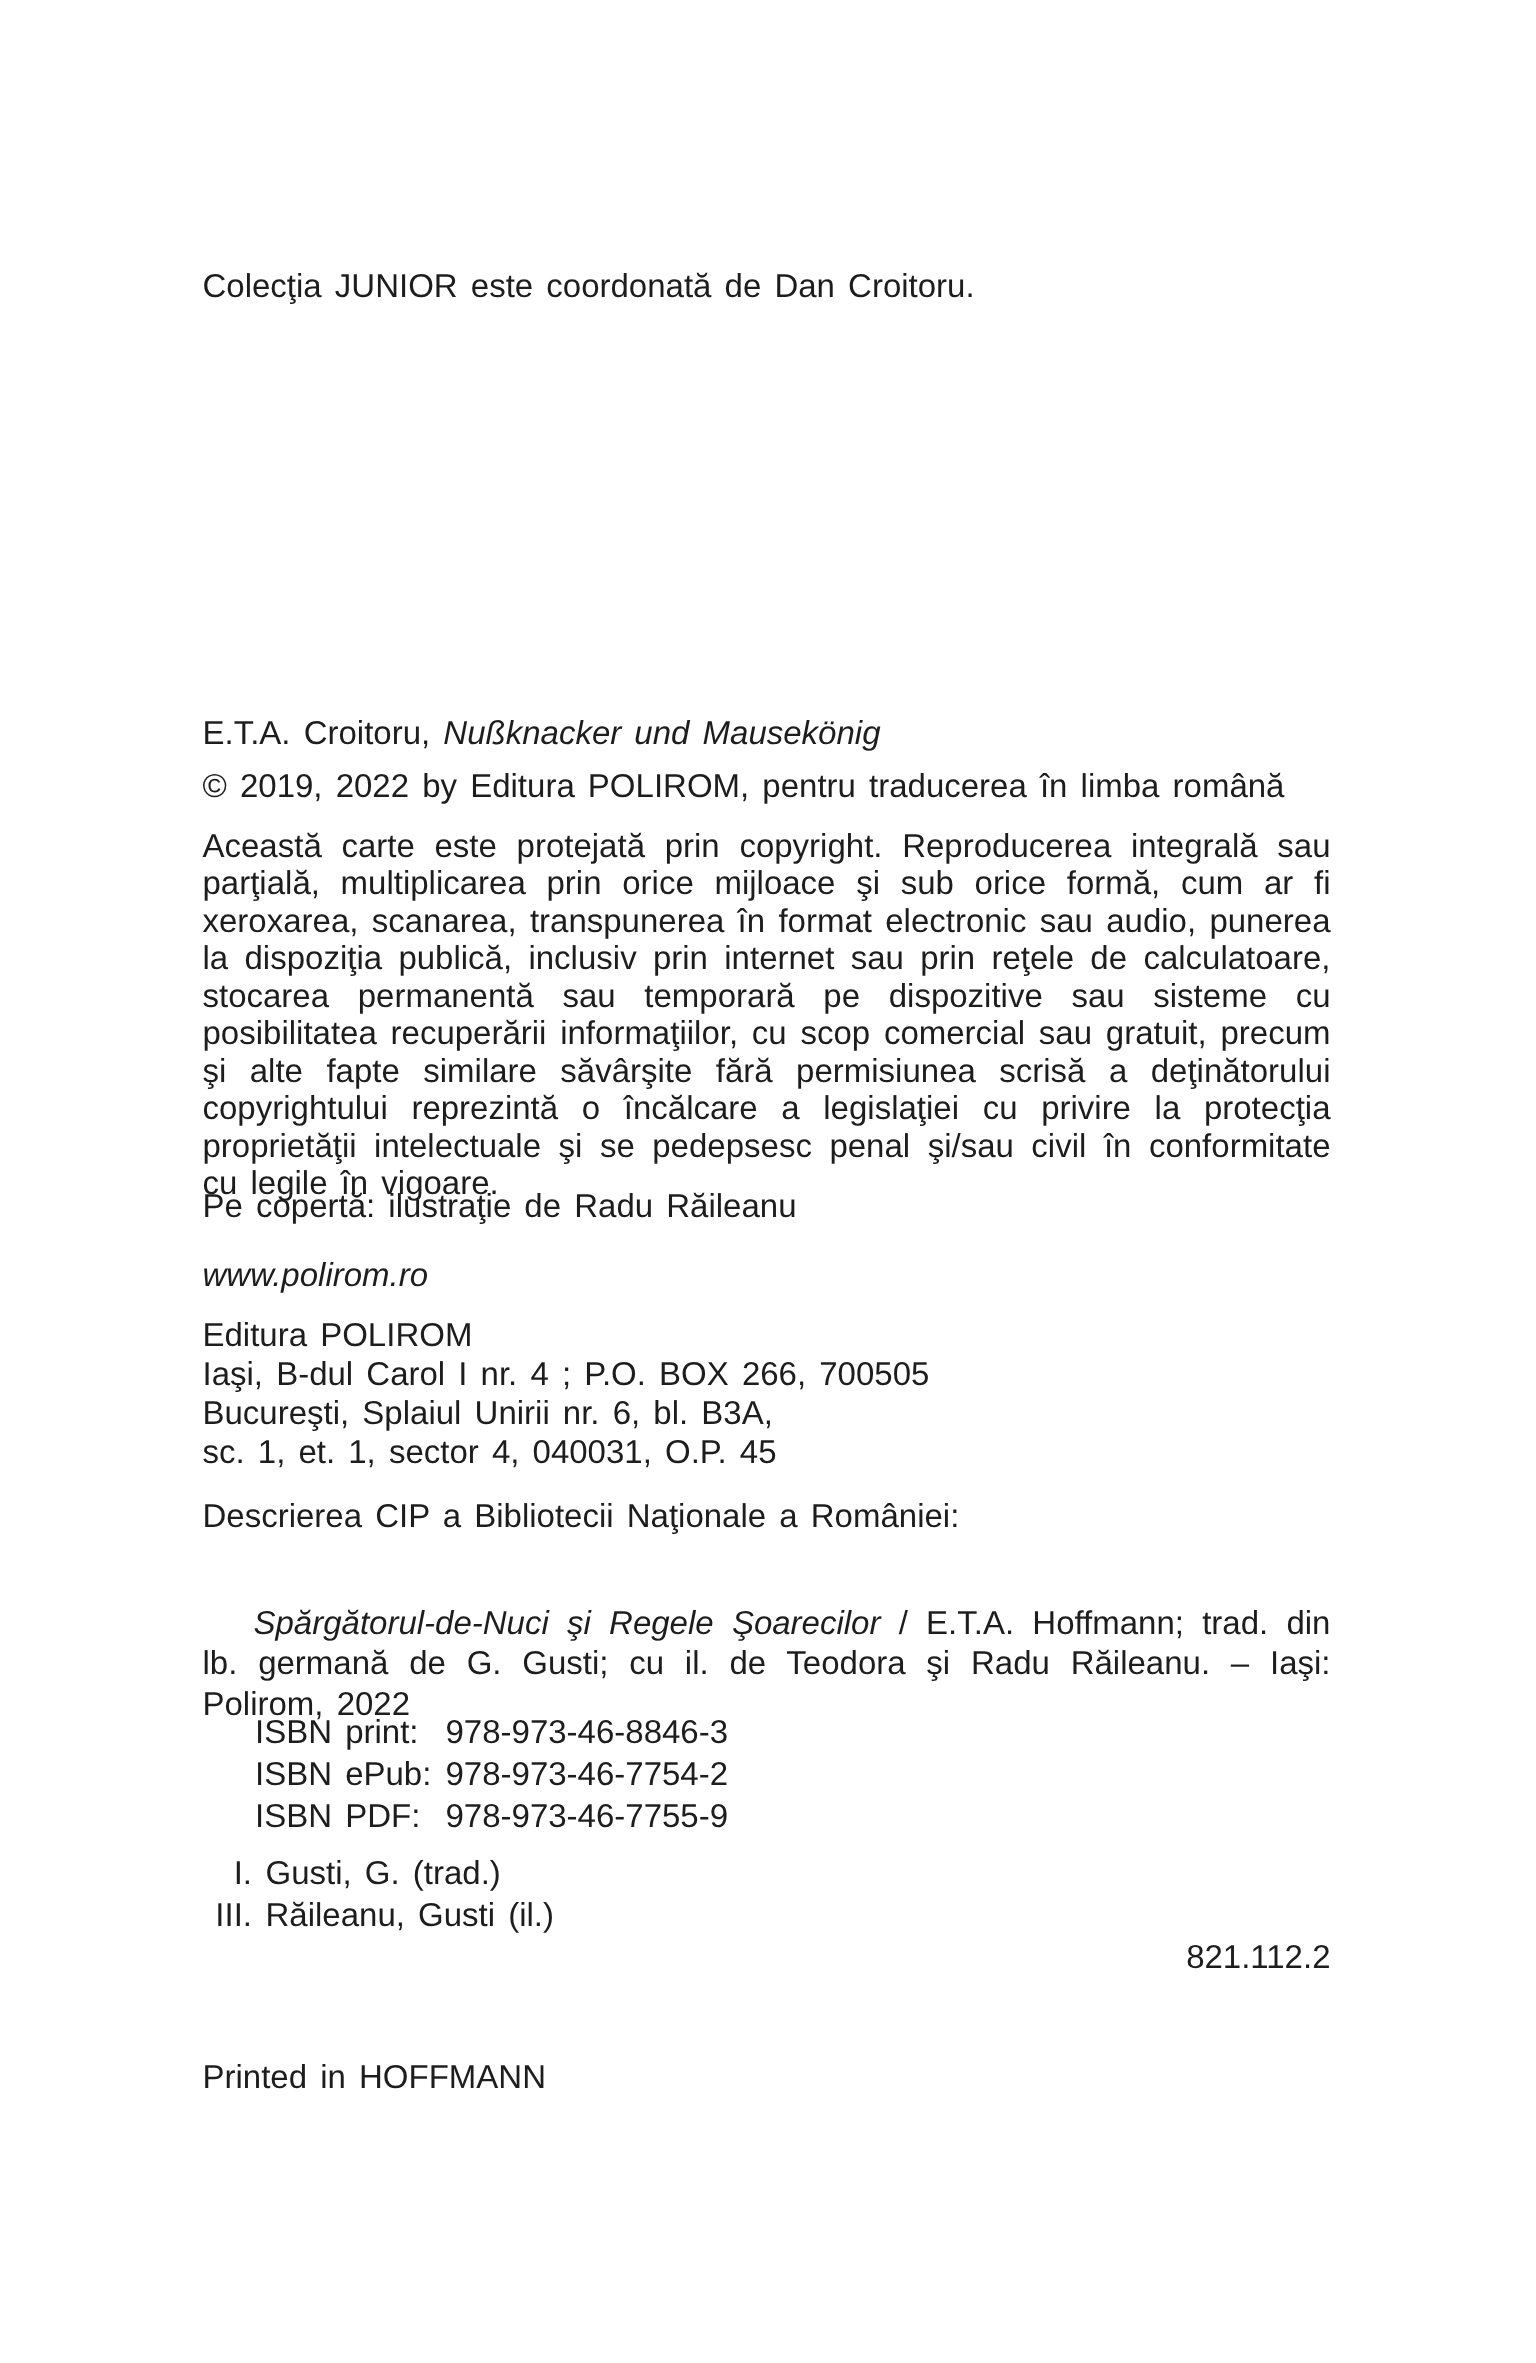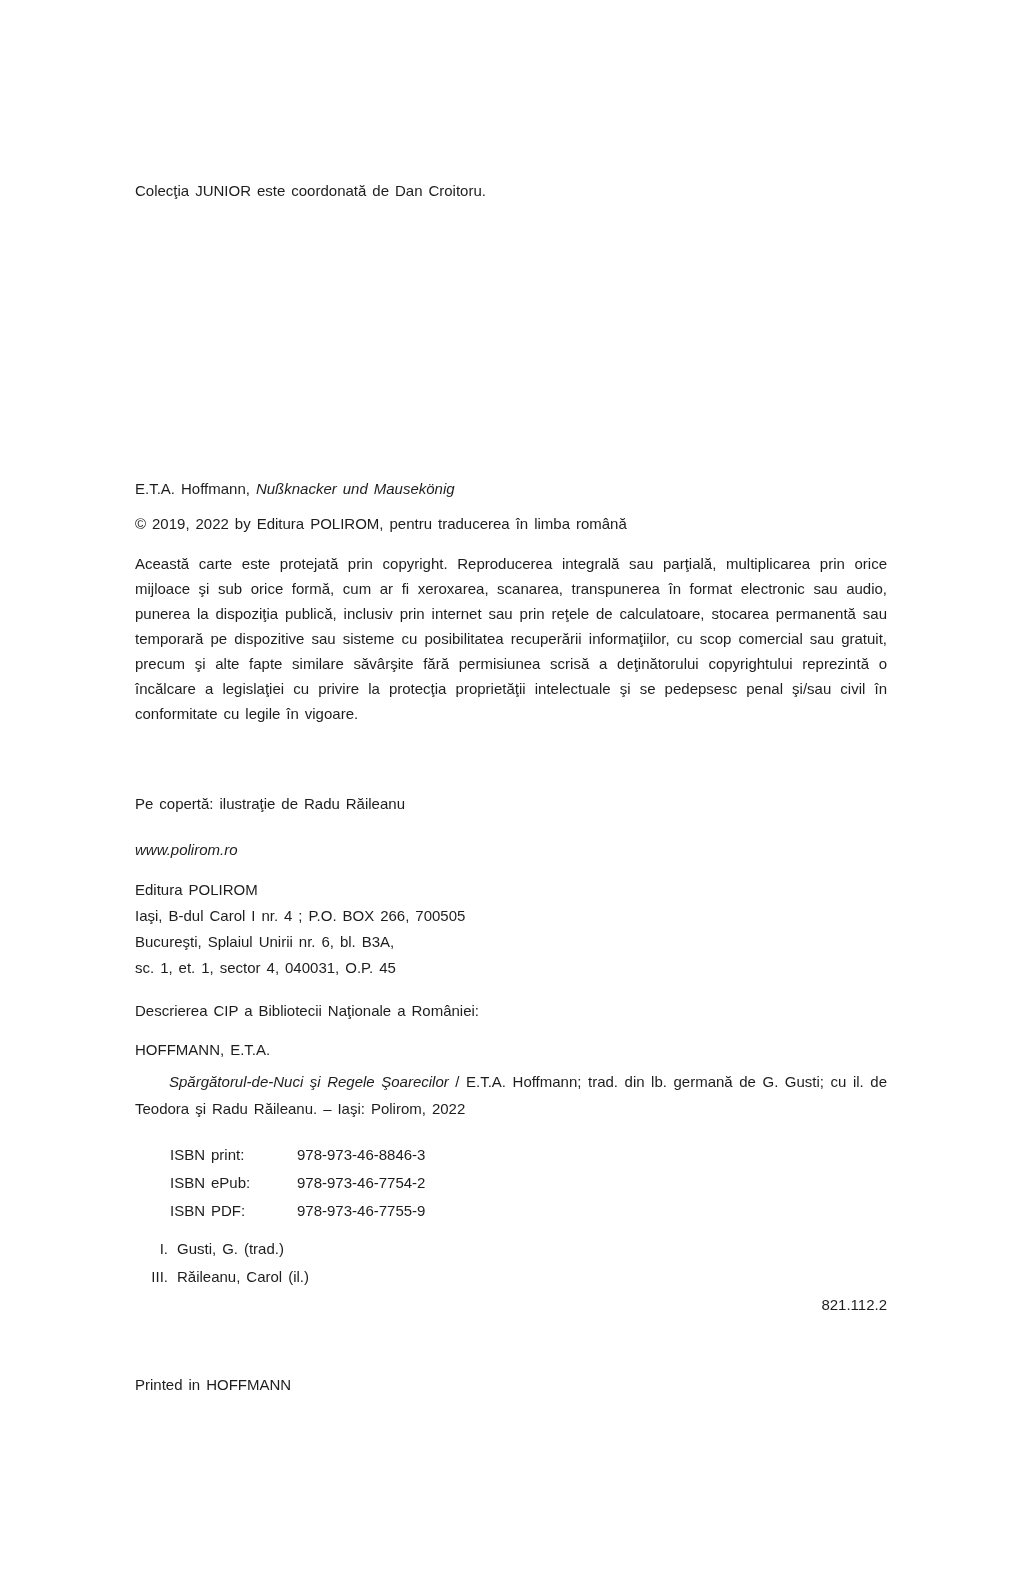--- a/index.html
+++ b/index.html
@@ -7,21 +7,21 @@
     padding: 0;
     background: #ffffff;
   }
   .page {
     position: relative;
     width: 1024px;
     height: 1575px;
     background: #ffffff;
     font-family: "Liberation Sans", sans-serif;
     color: #1d1d1d;
-    font-size: 15px;
+    font-size: 22px;
     line-height: 25px;
     word-spacing: 0.12em;
   }
   .block {
     position: absolute;
     left: 135px;
     width: 752px;
     margin: 0;
   }
   .series-note     { top: 178px; }
@@ -46,41 +46,40 @@
   em { font-style: italic; }
 </style>
 </head>
 <body>
 
 <div class="page">
 
   <p class="block series-note">Colecţia JUNIOR este coordonată de Dan Croitoru.</p>
 
   <p class="block original-line">
-    <span>E.T.A. Hoffmann, </span><em>Nußknacker und Mausekönig</em>
+    <span>E.T.A. Croitoru, </span><em>Nußknacker und Mausekönig</em>
   </p>
 
   <p class="block copyright-line">© 2019, 2022 by Editura POLIROM, pentru traducerea în limba română</p>
 
   <p class="block rights-par">Această carte este protejată prin copyright. Reproducerea integrală sau parţială, multiplicarea prin orice mijloace şi sub orice formă, cum ar fi xeroxarea, scanarea, transpunerea în format electronic sau audio, punerea la dispoziţia publică, inclusiv prin internet sau prin reţele de calculatoare, stocarea permanentă sau temporară pe dispozitive sau sisteme cu posibilitatea recuperării informaţiilor, cu scop comercial sau gratuit, precum şi alte fapte similare săvârşite fără permisiunea scrisă a deţinătorului copyrightului reprezintă o încălcare a legislaţiei cu privire la protecţia proprietăţii intelectuale şi se pedepsesc penal şi/sau civil în conformitate cu legile în vigoare.</p>
 
   <p class="block cover-credit">Pe copertă: ilustraţie de Radu Răileanu</p>
 
   <p class="block website">www.polirom.ro</p>
 
   <div class="block publisher">
     <div>Editura POLIROM</div>
     <div>Iaşi, B-dul Carol I nr. 4 ; P.O. BOX 266, 700505</div>
     <div>Bucureşti, Splaiul Unirii nr. 6, bl. B3A,</div>
     <div>sc. 1, et. 1, sector 4, 040031, O.P. 45</div>
   </div>
 
   <p class="block cip-heading">Descrierea CIP a Bibliotecii Naţionale a României:</p>
 
-  <p class="block cip-author">HOFFMANN, E.T.A.</p>
 
   <p class="block cip-entry">
     <em>Spărgătorul-de-Nuci şi Regele Şoarecilor</em><span> / E.T.A. Hoffmann; trad. din lb. germană de G. Gusti; cu il. de Teodora şi Radu Răileanu. – Iaşi: Polirom, 2022</span>
   </p>
 
   <div class="block isbn-block">
     <div class="isbn-row">
       <span class="isbn-label">ISBN print:</span>
       <span class="isbn-value">978-973-46-8846-3</span>
     </div>
@@ -94,21 +93,21 @@
     </div>
   </div>
 
   <div class="block contributors">
     <div class="contrib-row">
       <span class="contrib-num">I.</span>
       <span class="contrib-text">Gusti, G. (trad.)</span>
     </div>
     <div class="contrib-row">
       <span class="contrib-num">III.</span>
-      <span class="contrib-text">Răileanu, Carol (il.)</span>
+      <span class="contrib-text">Răileanu, Gusti (il.)</span>
     </div>
   </div>
 
   <p class="block udc">821.112.2</p>
 
   <p class="block printed">Printed in HOFFMANN</p>
 
 </div>
 
 </body></html>

